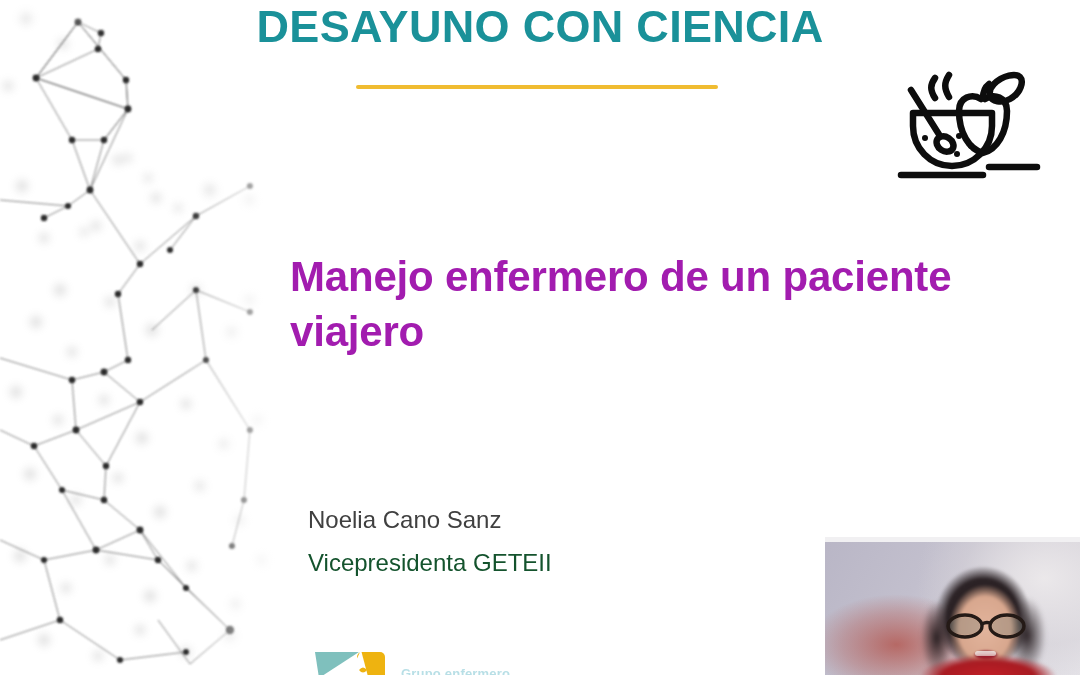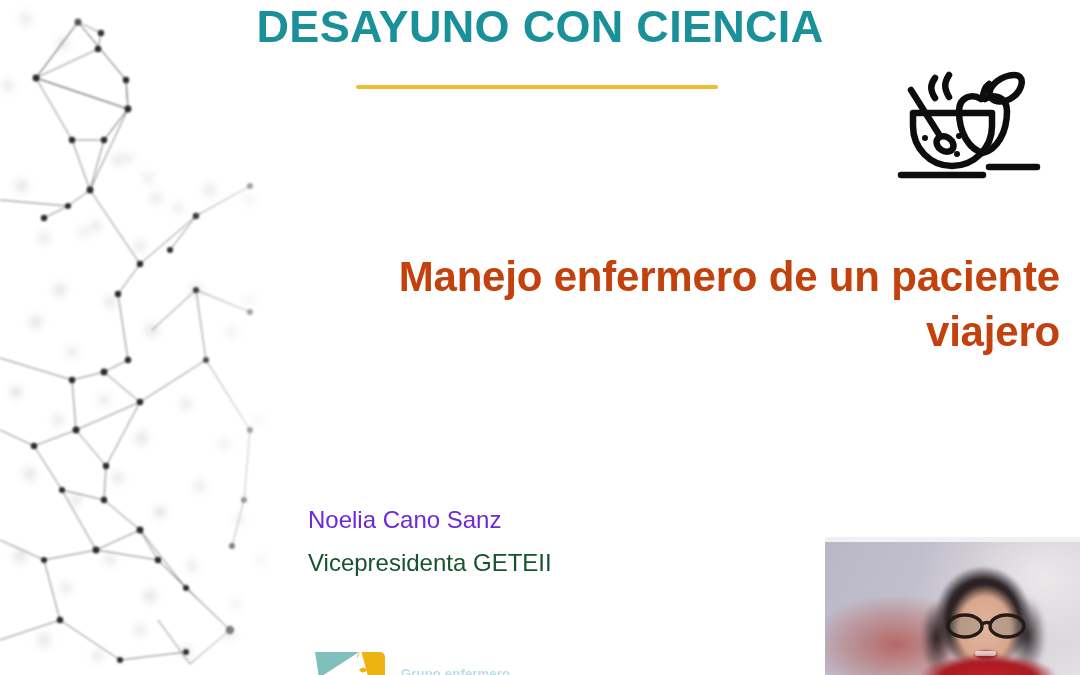--- a/index.html
+++ b/index.html
@@ -71,42 +71,42 @@
     height: 122px;
   }
   #breakfast-icon svg { display: block; width: 148px; height: 122px; }
 
   
   #main-title {
     position: absolute;
     left: 290px;
     top: 249px;
     width: 770px;
-    text-align: right;
+    text-align: left;
     font-family: "Liberation Sans", sans-serif;
     font-weight: bold;
     font-size: 42px;
     line-height: 1.32;
-    color: #c2410c;
+    color: #a21caf;
     letter-spacing: -0.2px;
   }
 
   
   #presenter {
     position: absolute;
     left: 308px;
     top: 508px;
     width: 460px;
     text-align: left;
   }
   #presenter-name {
     font-family: "Liberation Sans", sans-serif;
     font-size: 24px;
     font-weight: normal;
-    color: #6d28d9;
+    color: #404040;
     line-height: 1.0;
     margin-bottom: 19px;
   }
   #presenter-role {
     font-family: "Liberation Sans", sans-serif;
     font-size: 24px;
     font-weight: normal;
     color: #14532d;
     line-height: 1.0;
   }

